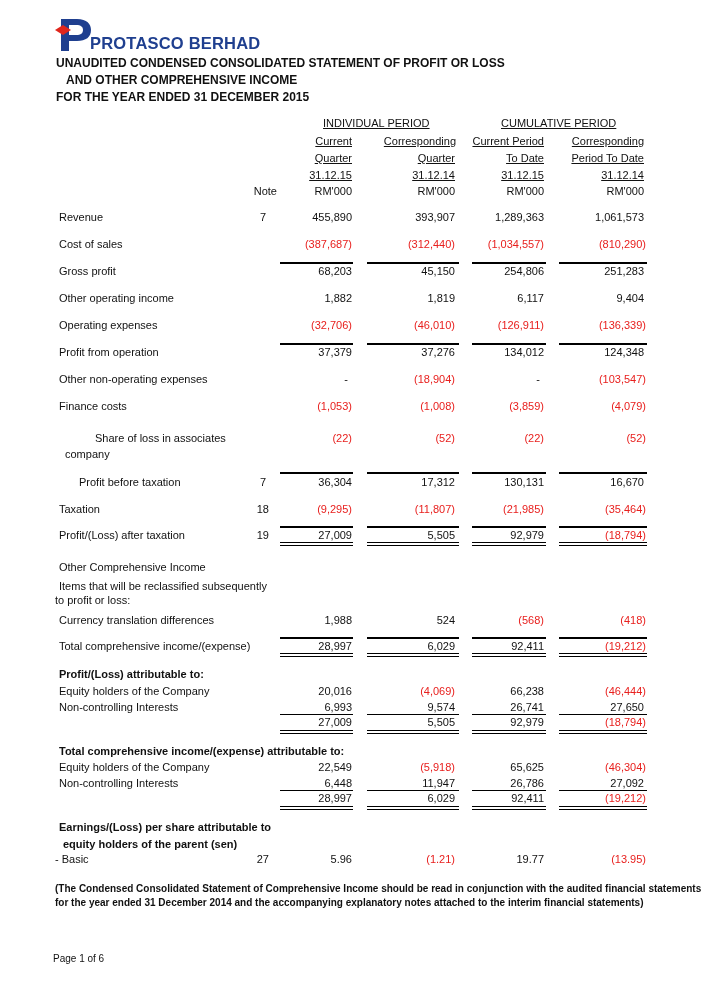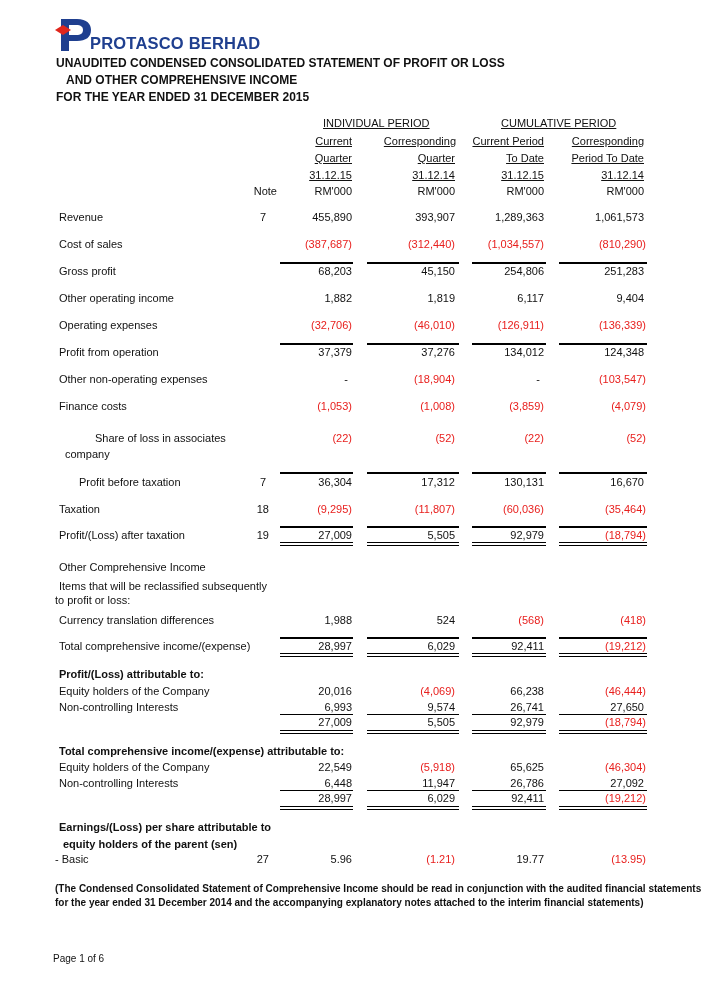--- a/index.html
+++ b/index.html
@@ -132,21 +132,21 @@
 <div class="note" style="left:236px; top:476px;">7</div>
 <div class="num" style="right:354px; top:476px;">36,304</div>
 <div class="num" style="right:251px; top:476px;">17,312</div>
 <div class="num" style="right:162px; top:476px;">130,131</div>
 <div class="num" style="right:62px; top:476px;">16,670</div>
 
 <div class="lbl" style="left:59px; top:503px;">Taxation</div>
 <div class="note" style="left:239px; top:503px;">18</div>
 <div class="num neg" style="right:354px; top:503px;">(9,295)</div>
 <div class="num neg" style="right:251px; top:503px;">(11,807)</div>
-<div class="num neg" style="right:162px; top:503px;">(60,036)</div>
+<div class="num neg" style="right:162px; top:503px;">(21,985)</div>
 <div class="num neg" style="right:60px; top:503px;">(35,464)</div>
 
 <div class="rule" style="left:280px; width:73px; top:526px;"></div>
 <div class="rule" style="left:367px; width:92px; top:526px;"></div>
 <div class="rule" style="left:472px; width:74px; top:526px;"></div>
 <div class="rule" style="left:559px; width:88px; top:526px;"></div>
 
 <div class="lbl" style="left:59px; top:529px;text-align:right;">Profit/(Loss) after taxation</div>
 <div class="note" style="left:239px; top:529px;">19</div>
 <div class="num" style="right:354px; top:529px;">27,009</div>

